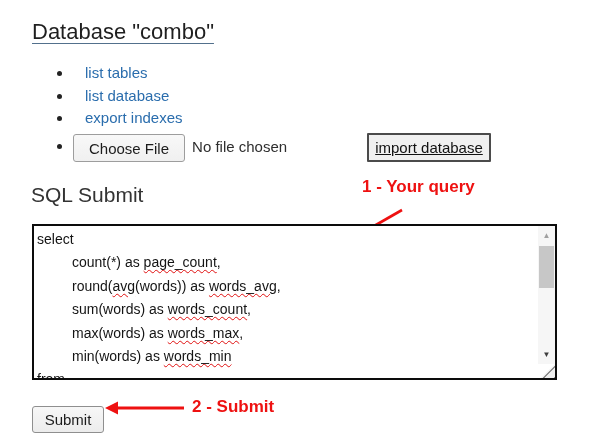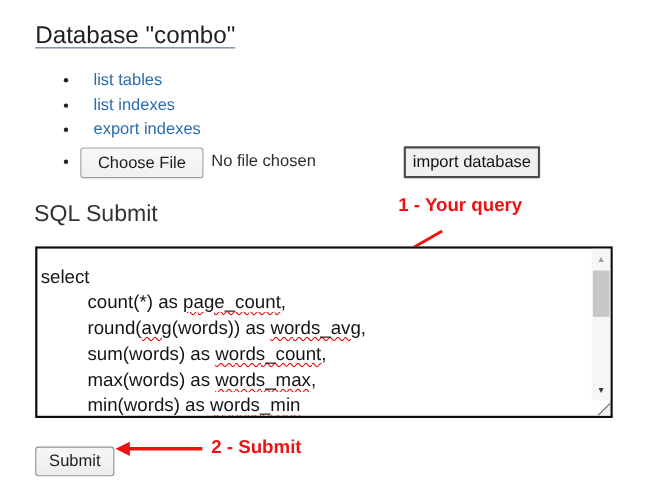--- a/index.html
+++ b/index.html
@@ -78,20 +78,21 @@
     position: absolute;
     left: 367px; top: 133px;
     width: 124px; height: 29px;
     font-family: inherit;
     font-size: 15px;
     color: #111;
     background: #f0f0f0;
     border: 2px solid #4b4b4b;
     border-radius: 1px;
     cursor: pointer;
+    text-decoration: underline;
   }
 
   
   .annotation {
     position: absolute;
     font-size: 17px;
     font-weight: bold;
     color: var(--annotation-red, #ee1111);
     white-space: nowrap;
   }
@@ -107,23 +108,23 @@
     left: 32px; top: 224px;
     width: 525px; height: 156px;
     background: #fff;
     border: 2px solid #0c0c0c;
     overflow: hidden;
     cursor: text;
   }
   .sql-content {
     position: absolute;
     left: 0; top: 0; right: 19px; bottom: 0;
-    padding: 14px 0 0 3px;
+    padding: 2px 0 0 3px;
     font-family: "Liberation Sans", "DejaVu Sans", sans-serif;
-    font-size: 17px;
+    font-size: 14px;
     line-height: 23.4px;
     color: #141414;
     white-space: pre;
     overflow: hidden;
   }
   .misspell {
     text-decoration: underline wavy #e01010;
     text-decoration-thickness: 1px;
     text-underline-offset: 2px;
   }
@@ -184,21 +185,21 @@
 </style>
 </head>
 <body>
 
 <div class="canvas">
 
   <h1 class="page-title">Database "combo"</h1>
 
   <ul class="nav-list">
     <li><a href="#">list tables</a></li>
-    <li><a href="#">list indexes</a></li>
+    <li><a href="#">list database</a></li>
     <li><a href="#">export indexes</a></li>
     <li class="file-row">
       <button class="choose-file-btn">Choose File</button><span class="file-status">No file chosen</span>
     </li>
   </ul>
 
   <button class="import-btn">import database</button>
 
   <h2 class="sql-heading">SQL Submit</h2>
 

